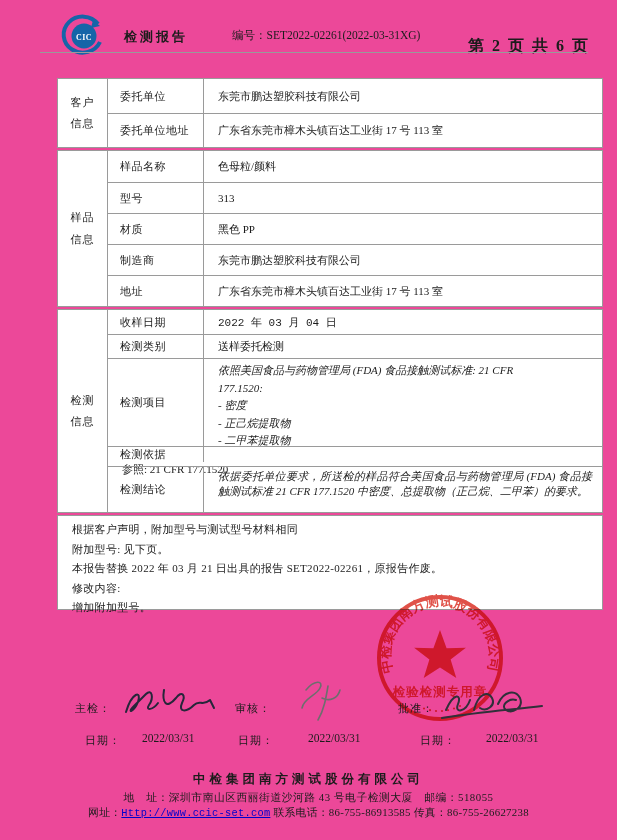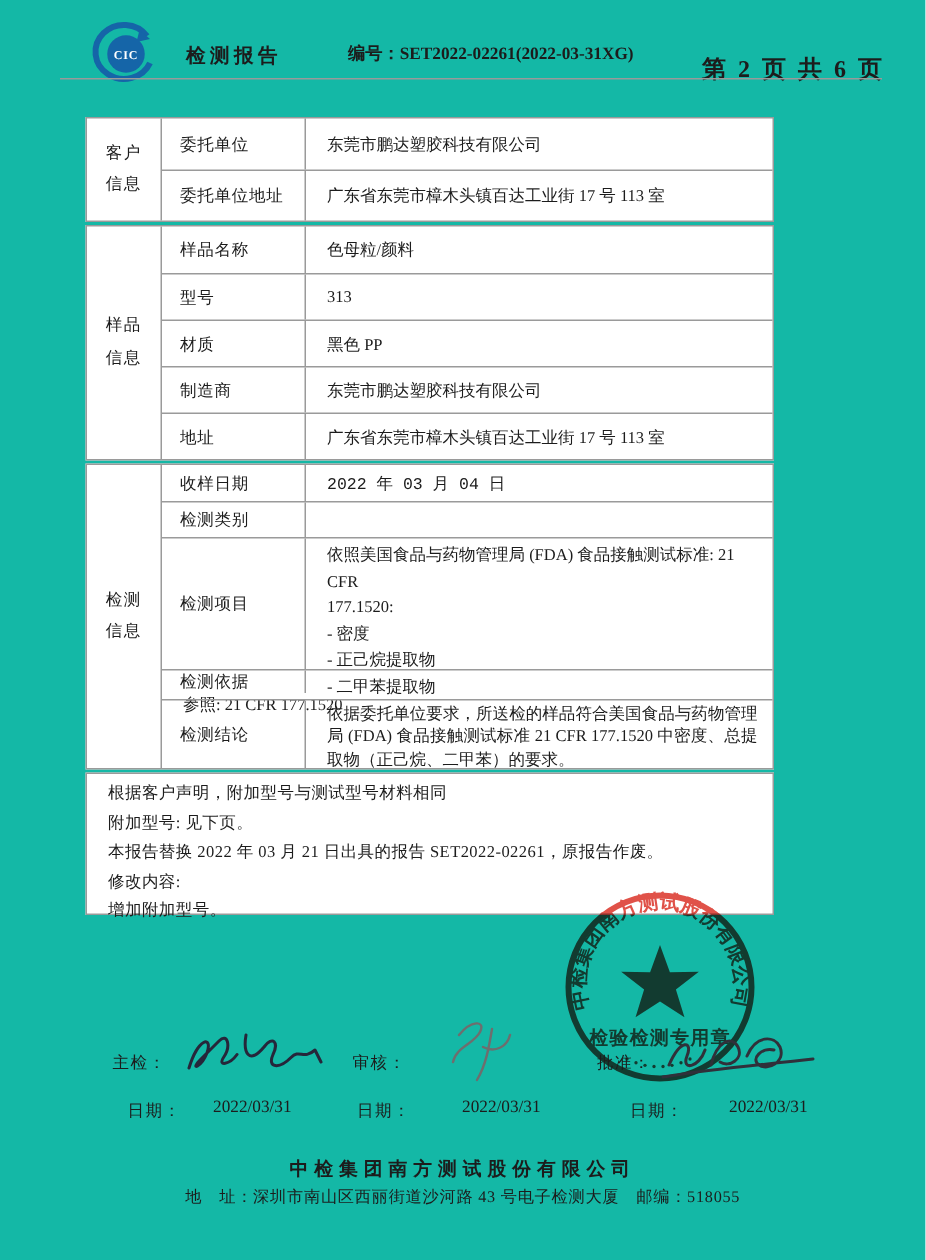--- a/index.html
+++ b/index.html
@@ -1,40 +1,40 @@
 <!DOCTYPE html>
 <html><head>
 <meta charset="utf-8">
 <style>
   * { margin:0; padding:0; box-sizing:border-box; }
   html,body { background:#ffffff; }
   body { font-family:"Liberation Serif", serif; color:#1c1c1c; }
-  .page { position:relative; width:617px; height:840px; background:#14b8a6; overflow:hidden; }
+  .page { position:relative; width:617px; height:840px; background:#ec4899; overflow:hidden; }
 
   
   .hdr-logo { position:absolute; left:60px; top:14px; width:48px; height:44px; }
   .hdr-title { position:absolute; left:124px; top:28px; font-size:13px; font-weight:bold; letter-spacing:3px; }
-  .hdr-no { position:absolute; left:232px; top:28px; font-size:11.5px; font-weight:bold; }
+  .hdr-no { position:absolute; left:232px; top:28px; font-size:11.5px; font-weight:normal; }
   .hdr-page { position:absolute; left:468px; top:36px; font-size:16px; font-weight:bold; letter-spacing:2px; }
   .hdr-rule { position:absolute; left:40px; top:52px; width:548px; height:0; border-top:1px solid #9a9a9a; }
 
   
-  .tbl { position:absolute; left:57px; top:78px; width:459px; font-size:11px; }
+  .tbl { position:absolute; left:57px; top:78px; width:546px; font-size:11px; }
   .section { display:flex; border:1px solid #9a9a9a; background:#fff; margin-bottom:2px; }
   .group-cell { width:50px; min-width:50px; border-right:1px solid #9a9a9a;
                 display:flex; align-items:center; justify-content:center;
                 text-align:center; }
   .group-cell span { display:block; width:2.4em; word-break:break-all; line-height:1.95; letter-spacing:1px; }
   .rows { flex:1; display:flex; flex-direction:column; }
   .row { display:flex; border-top:1px solid #9a9a9a; }
   .row:first-child { border-top:none;text-align:center; }
   .lbl { width:96px; min-width:96px; border-right:1px solid #9a9a9a;
          display:flex; align-items:center; padding-left:12px; letter-spacing:0.5px; }
   .val { flex:1; display:flex; align-items:center; padding-left:14px; padding-right:10px; }
-  .val-multi { flex:1; padding:3px 10px 2px 14px; }
+  .val-multi { flex:1; padding:3px 10px 2px 14px;font-style:italic; }
   .s1 .row { height:34px; }
   .s2 .row { height:31px; }
   .s3 .r-sm  { height:24px;font-family:Liberation Mono, monospace; }
   .s3 .r-items { height:88px; }
   .s3 .r-basis { height:20px;flex-direction:column; }
   .s3 .r-concl { height:46px; }
   .r-items .val-multi div { line-height:17.5px; }
   .r-concl .val-multi { display:block; line-height:15.3px; text-align:justify; padding-top:2px; }
   .s4 { height:95px; }
   .s4 .notes-cell { flex:1; padding:4px 10px 0 14px; }
@@ -125,20 +125,21 @@
       <div class="group-cell">
           <span>检测信息</span>
         </div>
       <div class="rows">
         <div class="row r-sm">
           <div class="lbl">收样日期</div>
           <div class="val">2022 年 03 月 04 日</div>
         </div>
         <div class="row r-sm">
           <div class="lbl">检测类别</div>
+          <div class="val">送样委托检测</div>
         </div>
         <div class="row r-items">
           <div class="lbl">检测项目</div>
           <div class="val-multi">
             <div>依照美国食品与药物管理局 (FDA) 食品接触测试标准: 21 CFR</div>
             <div>177.1520:</div>
             <div>- 密度</div>
             <div>- 正己烷提取物</div>
             <div>- 二甲苯提取物</div>
           </div>
@@ -204,14 +205,19 @@
 
   <div class="sig-date-label" style="left:85px; top:733px;">日期：</div>
   <div class="sig-date-val" style="left:142px; top:732px;">2022/03/31</div>
   <div class="sig-date-label" style="left:238px; top:733px;">日期：</div>
   <div class="sig-date-val" style="left:308px; top:732px;">2022/03/31</div>
   <div class="sig-date-label" style="left:420px; top:733px;">日期：</div>
   <div class="sig-date-val" style="left:486px; top:732px;">2022/03/31</div>
 
   <div class="ftr ftr-company" style="position:absolute;">中检集团南方测试股份有限公司</div>
   <div class="ftr ftr-addr" style="position:absolute;">地　址：深圳市南山区西丽街道沙河路 43 号电子检测大厦　邮编：518055</div>
+  <div class="ftr ftr-web" style="position:absolute;">
+    <span>网址：</span><a href="#">Http://www.ccic-set.com</a>
+    <span>联系电话：86-755-86913585</span>
+    <span>传真：86-755-26627238</span>
+  </div>
 
 </div>
 
 </body></html>

